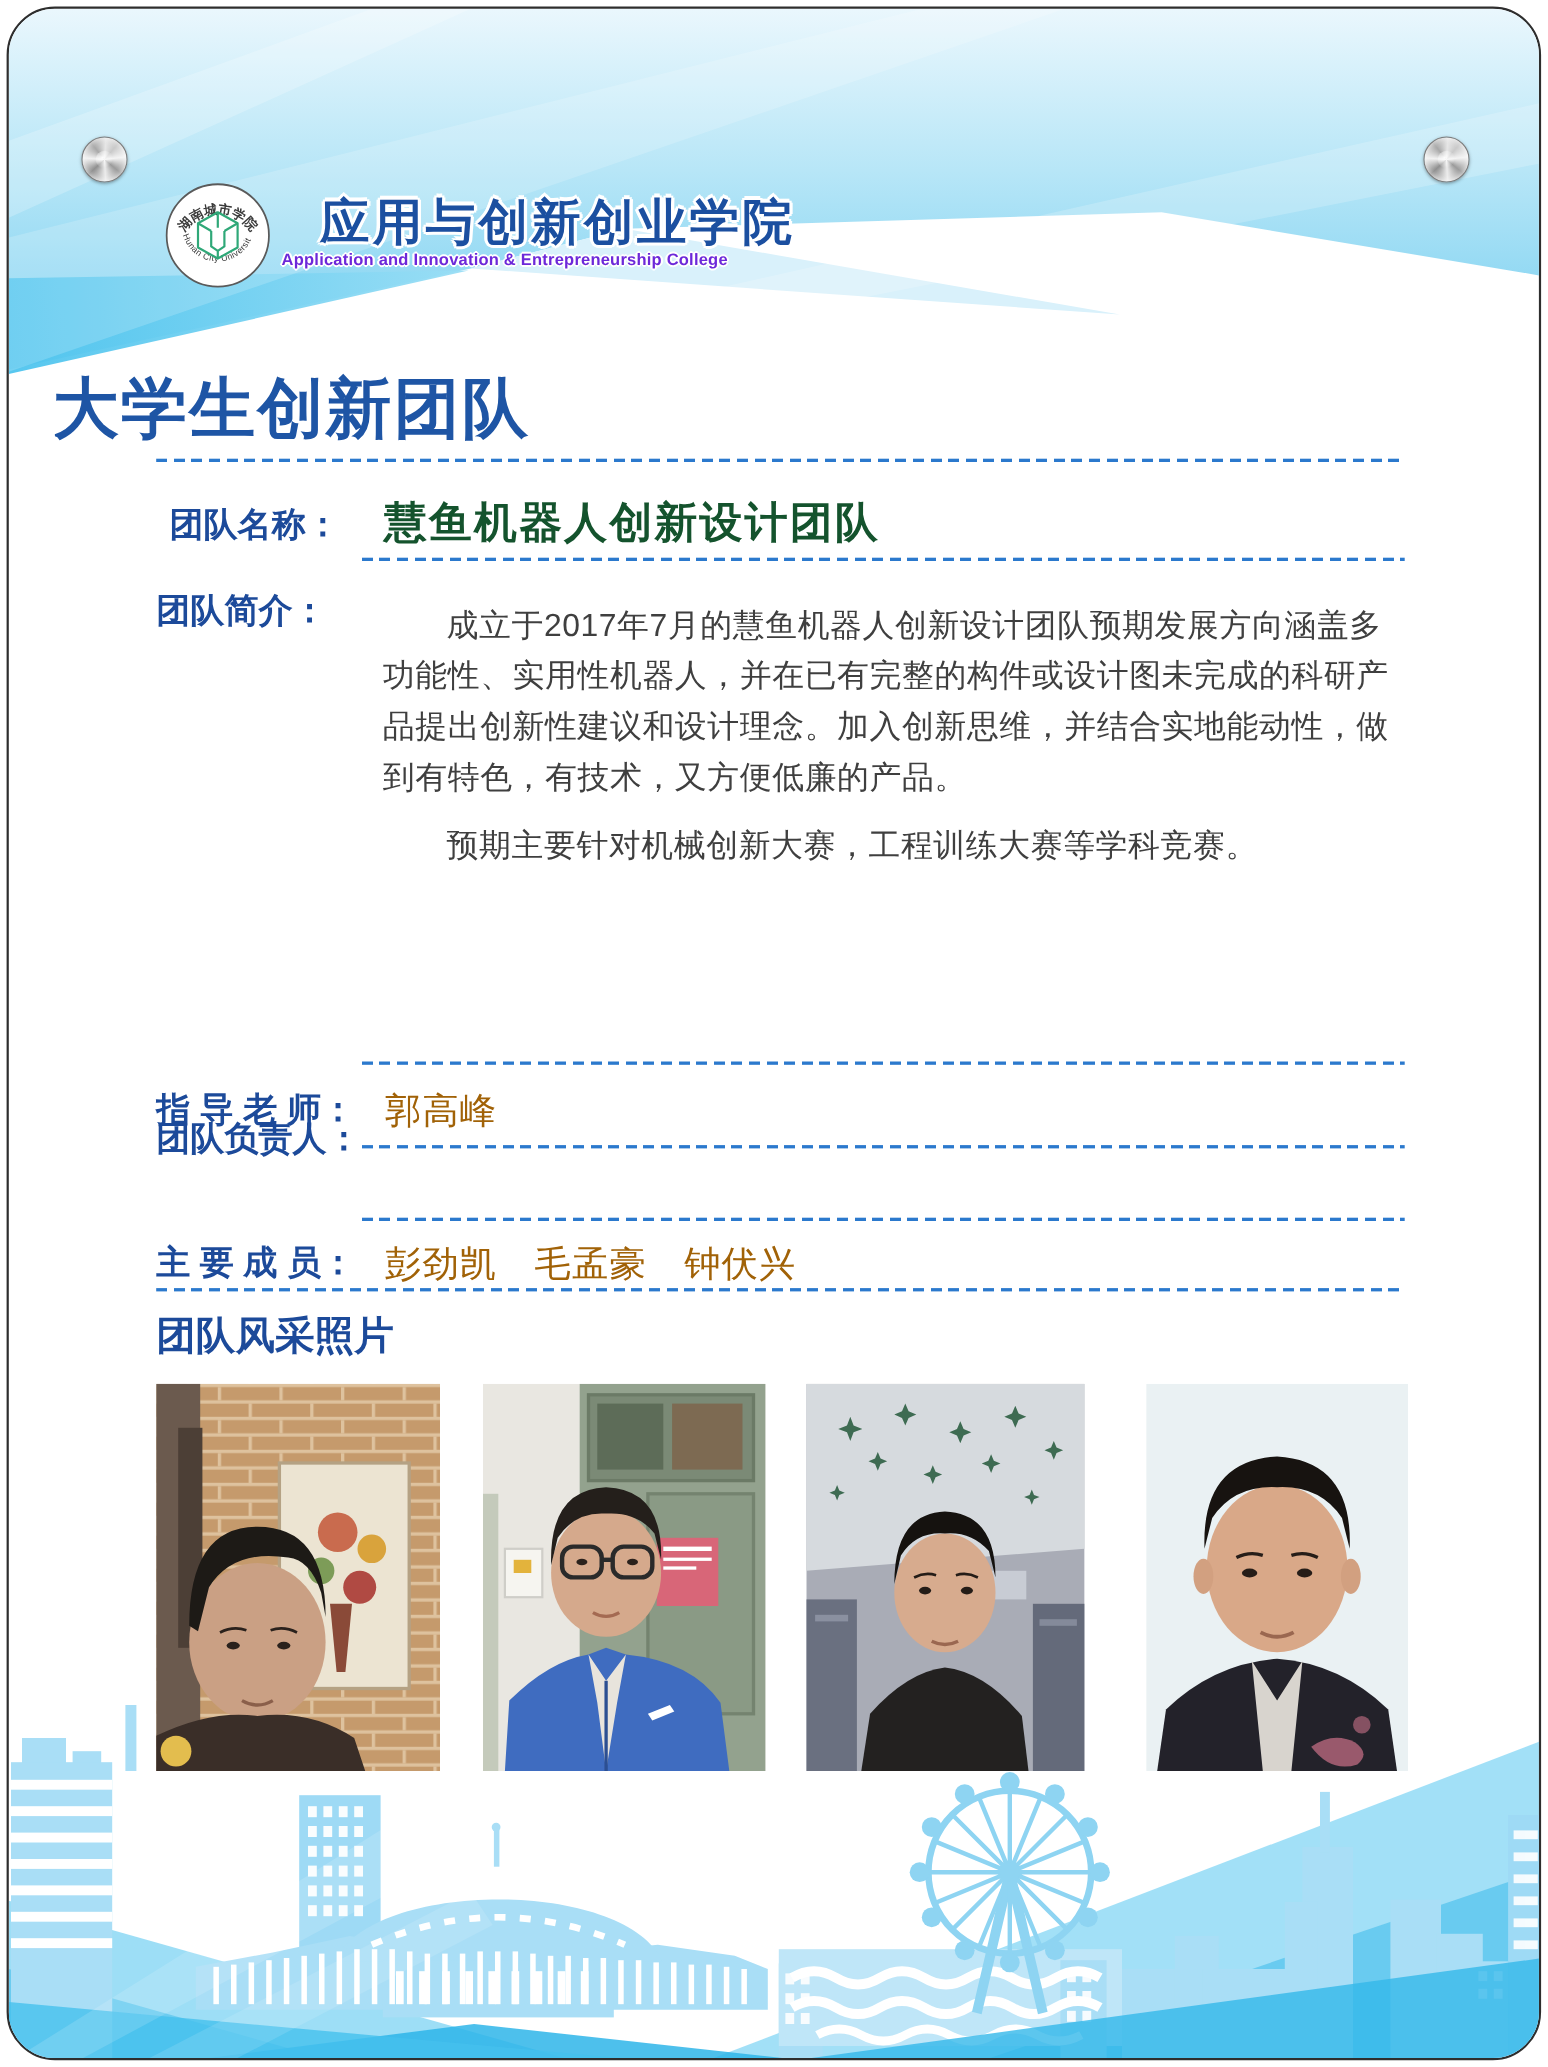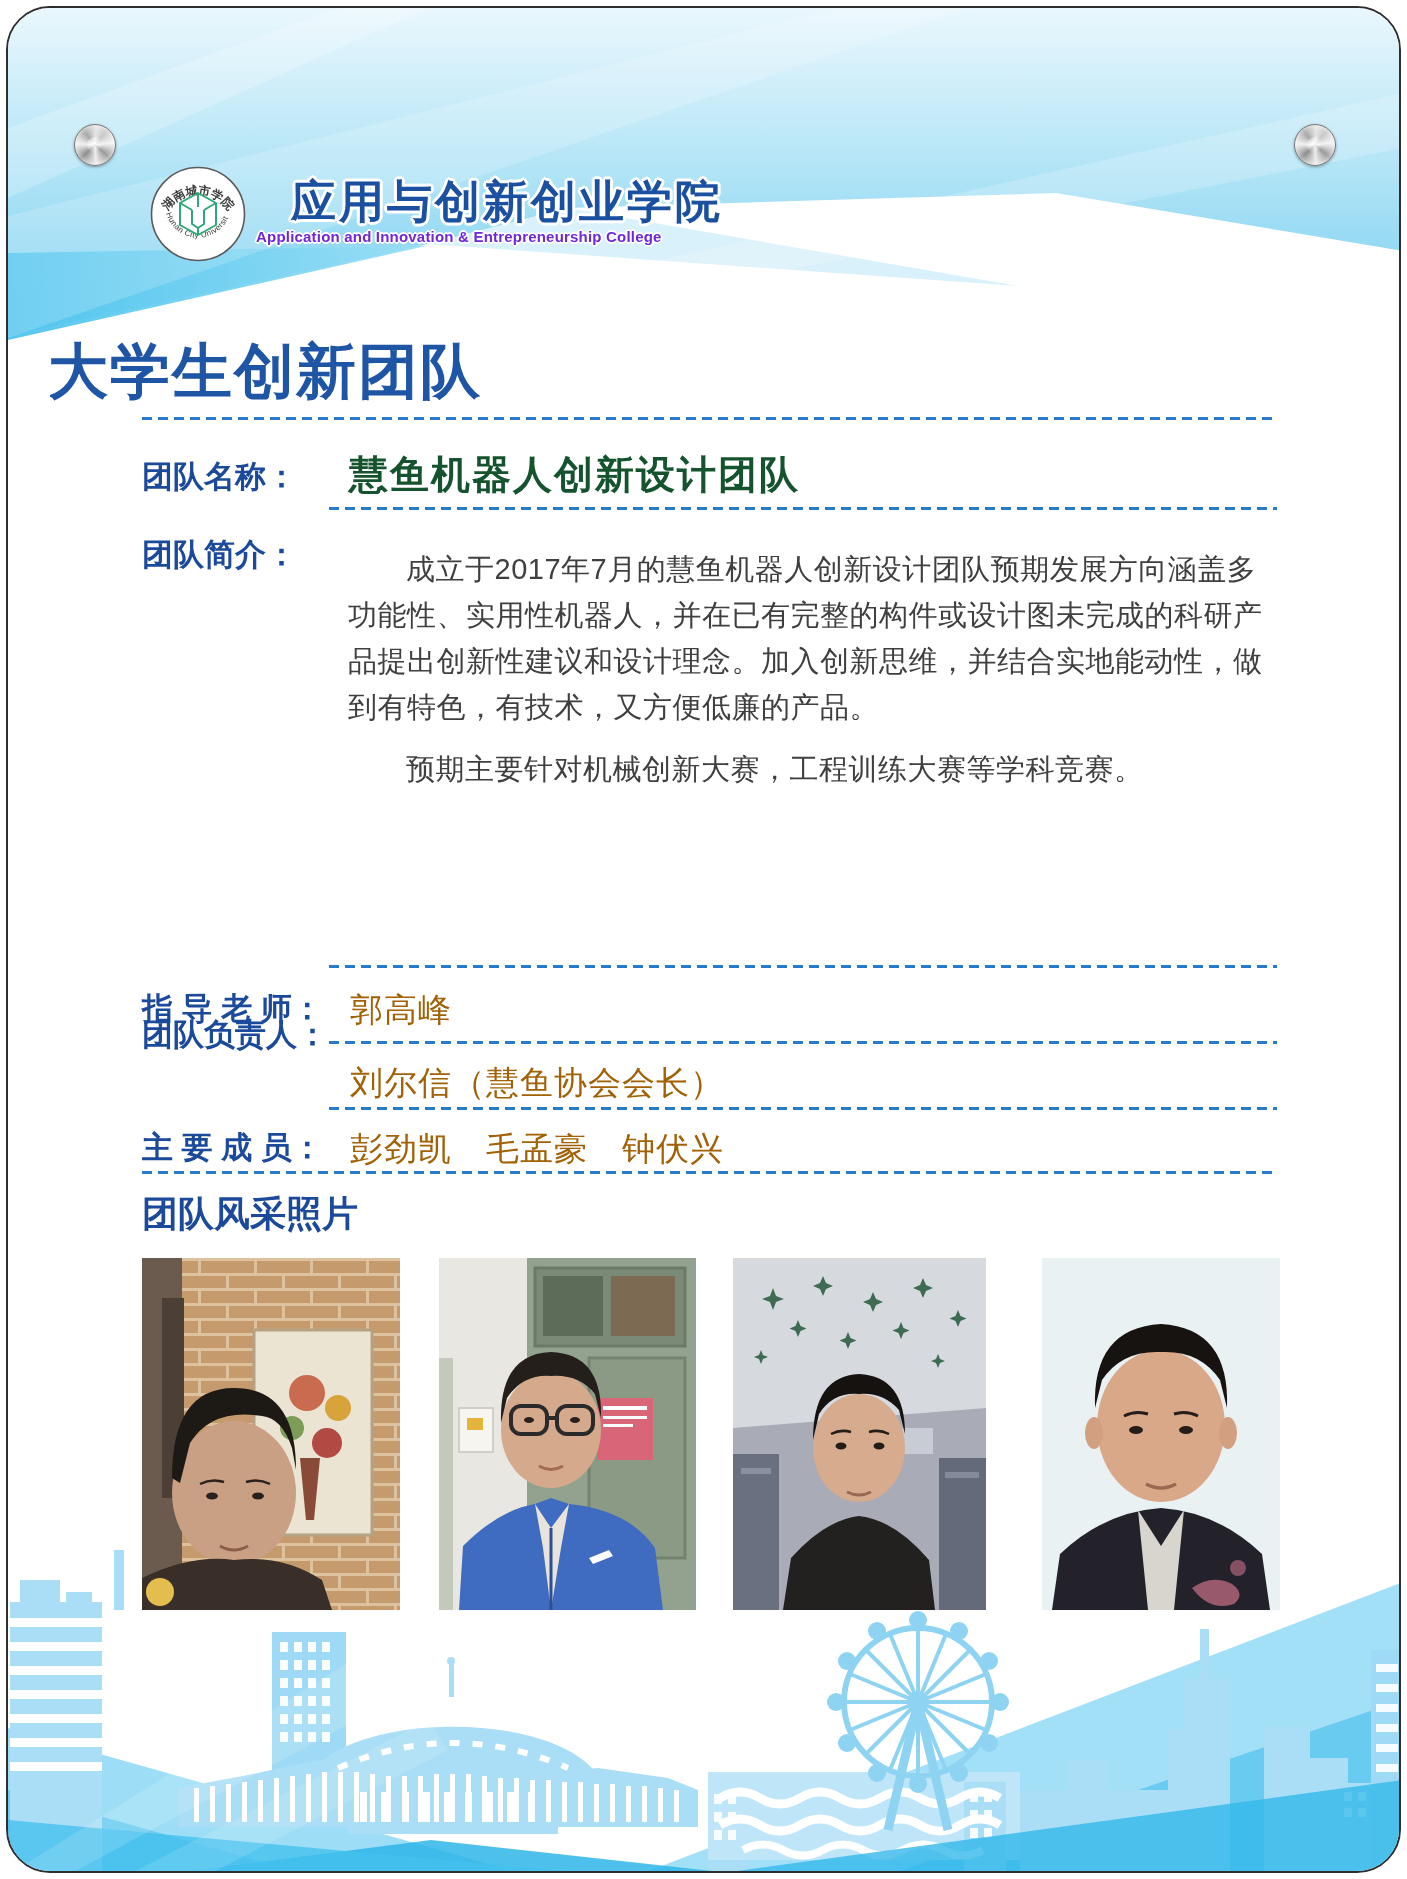--- a/index.html
+++ b/index.html
@@ -87,34 +87,33 @@
 
   <div class="abs main-title">大学生创新团队</div>
 
   <div class="abs dashed" style="left:134px;top:409px;width:1132px;"></div>
   <div class="abs dashed" style="left:321px;top:499px;width:948px;"></div>
   <div class="abs dashed" style="left:321px;top:957px;width:948px;"></div>
   <div class="abs dashed" style="left:321px;top:1033px;width:948px;"></div>
   <div class="abs dashed" style="left:321px;top:1099px;width:948px;"></div>
   <div class="abs dashed" style="left:134px;top:1163px;width:1132px;"></div>
 
-  <div class="abs flabel" style="left:134px;top:448px;">团队名称：</div>
+  <div class="abs flabel" style="left:146px;top:448px;">团队名称：</div>
   <div class="abs team-value">慧鱼机器人创新设计团队</div>
 
   <div class="abs flabel" style="left:134px;top:526px;">团队简介：</div>
   <div class="abs intro">
     <p>成立于2017年7月的慧鱼机器人创新设计团队预期发展方向涵盖多功能性、实用性机器人，并在已有完整的构件或设计图未完成的科研产品提出创新性建议和设计理念。加入创新思维，并结合实地能动性，做到有特色，有技术，又方便低廉的产品。</p>
     <p>预期主要针对机械创新大赛，工程训练大赛等学科竞赛。</p>
   </div>
 
   <div class="abs flabel" style="left:134px;top:980px;">指 导 老 师：</div>
   <div class="abs pvalue" style="left:342px;top:980px;">郭高峰</div>
 
   <div class="abs flabel" style="left:134px;top:1006px;">团队负责人：</div>
-  <div class="abs pvalue" style="left:342px;top:1053px;">刘尔信（慧鱼协会会长）</div>
 
   <div class="abs flabel" style="left:134px;top:1119px;">主 要 成 员：</div>
   <div class="abs pvalue" style="left:342px;top:1119px;">彭劲凯　毛孟豪　钟伏兴</div>
 
   <div class="abs photos-label">团队风采照片</div>
 
   <svg class="abs photo" style="left:134px;width:258px;" viewBox="0 0 258 352" preserveAspectRatio="none">
     <defs>
       <pattern id="brick" width="56" height="30" patternUnits="userSpaceOnUse">
         <rect width="56" height="30" fill="#c59a6c"></rect>

